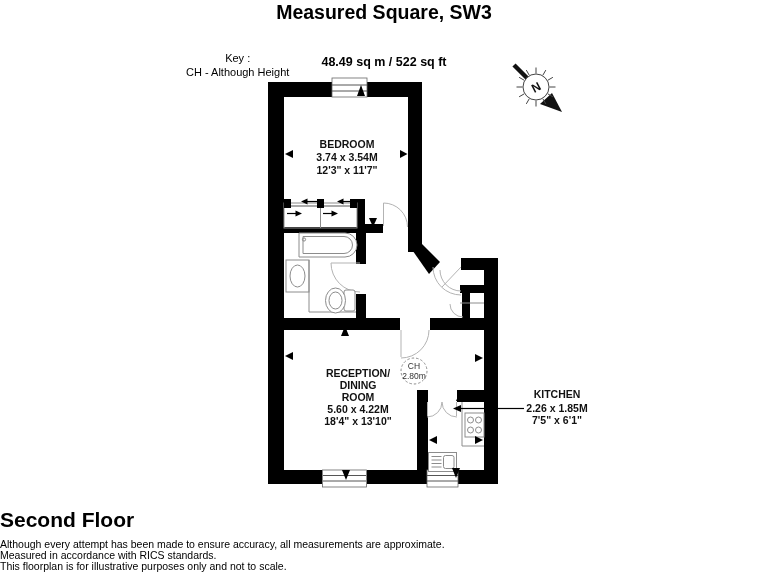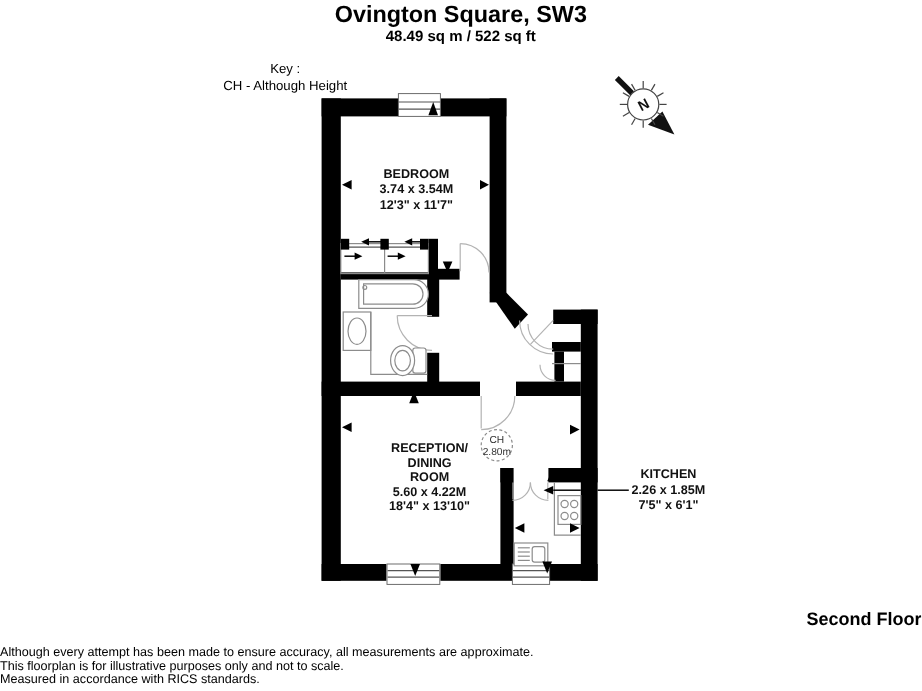--- a/index.html
+++ b/index.html
@@ -1,24 +1,24 @@
 <!DOCTYPE html>
 <html><head>
 <meta charset="utf-8">
 <style>
   html,body{margin:0;padding:0;background:#fff;}
   .page{position:relative;width:768px;height:576px;background:#fff;overflow:hidden;
         font-family:"Liberation Sans",sans-serif;color:#000;}
   .hdr{position:absolute;left:0;top:1px;width:100%;text-align:center;}
   .hdr .title{font-size:19.5px;font-weight:bold;line-height:22px;}
   .hdr .subtitle{font-size:12.5px;font-weight:bold;line-height:15px;margin-top:2px;}
-  .hdr .area{font-size:12.5px;font-weight:bold;line-height:15px;}
+  .hdr .area{font-size:12.5px;font-weight:bold;line-height:15px;margin-top:32px;}
   .key{position:absolute;left:186px;top:52px;font-size:11px;line-height:13.5px;text-align:center;}
-  .floorlbl{position:absolute;left:0;top:508px;width:100%;text-align:right;
-            font-size:15px;font-weight:bold;}
+  .floorlbl{position:absolute;left:0;top:508px;width:100%;text-align:left;
+            font-size:21px;font-weight:bold;}
   .footer{position:absolute;left:0;top:539px;width:100%;text-align:left;
           font-size:10.5px;line-height:11.2px;}
   svg text{font-family:"Liberation Sans",sans-serif;}
   .wall{fill:#000;stroke:none;}
   .fixture{fill:#fff;stroke:#8c8c8c;stroke-width:1;}
   .thin{fill:none;stroke:#8c8c8c;stroke-width:1;}
   .arc{fill:none;stroke:#b3b3b3;stroke-width:1;}
   .winbox{fill:#fff;stroke:#666;stroke-width:0.8;}
   .winline{stroke:#555;stroke-width:1;}
   .arrow{fill:#000;stroke:none;}
@@ -27,21 +27,21 @@
   .chlabel{font-size:8.5px;fill:#333;text-anchor:middle;}
   .compass-line{stroke:#111;stroke-width:4.5;}
   .compass-ray{stroke:#444;stroke-width:1;}
 </style>
 </head>
 <body>
 
 <div class="page">
 
   <div class="hdr">
-    <div class="title">Ovington Square, SW3</div>
+    <div class="title">Measured Square, SW3</div>
     <div class="area">48.49 sq m / 522 sq ft</div>
   </div>
 
   <div class="key">
     <div>Key :</div>
     <div>CH - Although Height</div>
   </div>
 
   <svg style="position:absolute;left:250px;top:55px;" width="350" height="445" viewBox="250 55 350 445">
 
@@ -238,17 +238,17 @@
         <line class="compass-ray" x1="547.7" y1="80.3" x2="552.9" y2="77.3"></line>
       </g>
       <text x="536" y="91.5" text-anchor="middle" font-size="12" font-weight="bold" fill="#111" transform="rotate(-28 536 87)">N</text>
     </g>
   </svg>
 
   <div class="floorlbl">Second Floor</div>
 
   <div class="footer">
     <div>Although every attempt has been made to ensure accuracy, all measurements are approximate.</div>
+    <div>Measured in accordance with RICS standards.</div>
     <div>This floorplan is for illustrative purposes only and not to scale.</div>
-    <div>Measured in accordance with RICS standards.</div>
   </div>
 
 </div>
 
 </body></html>

